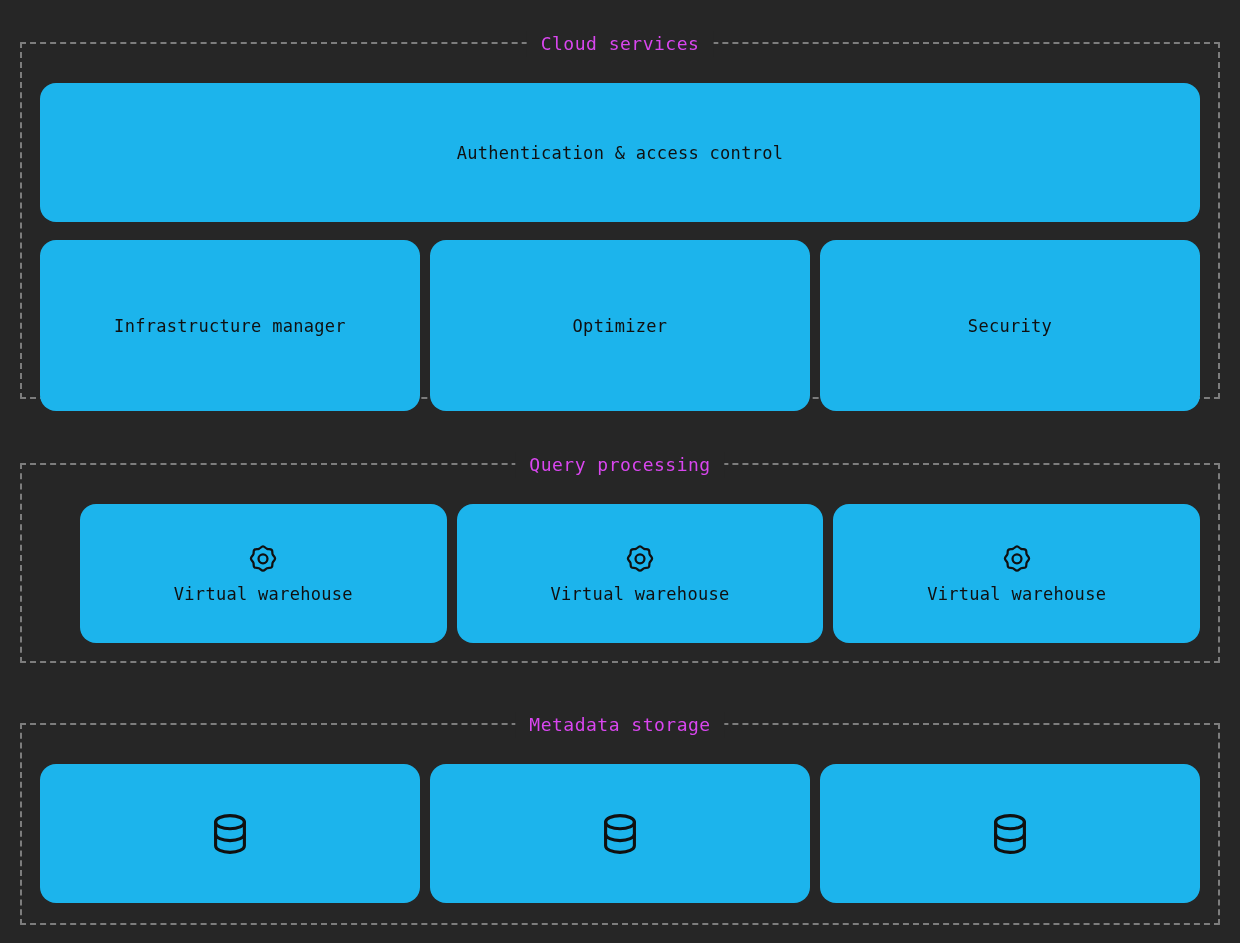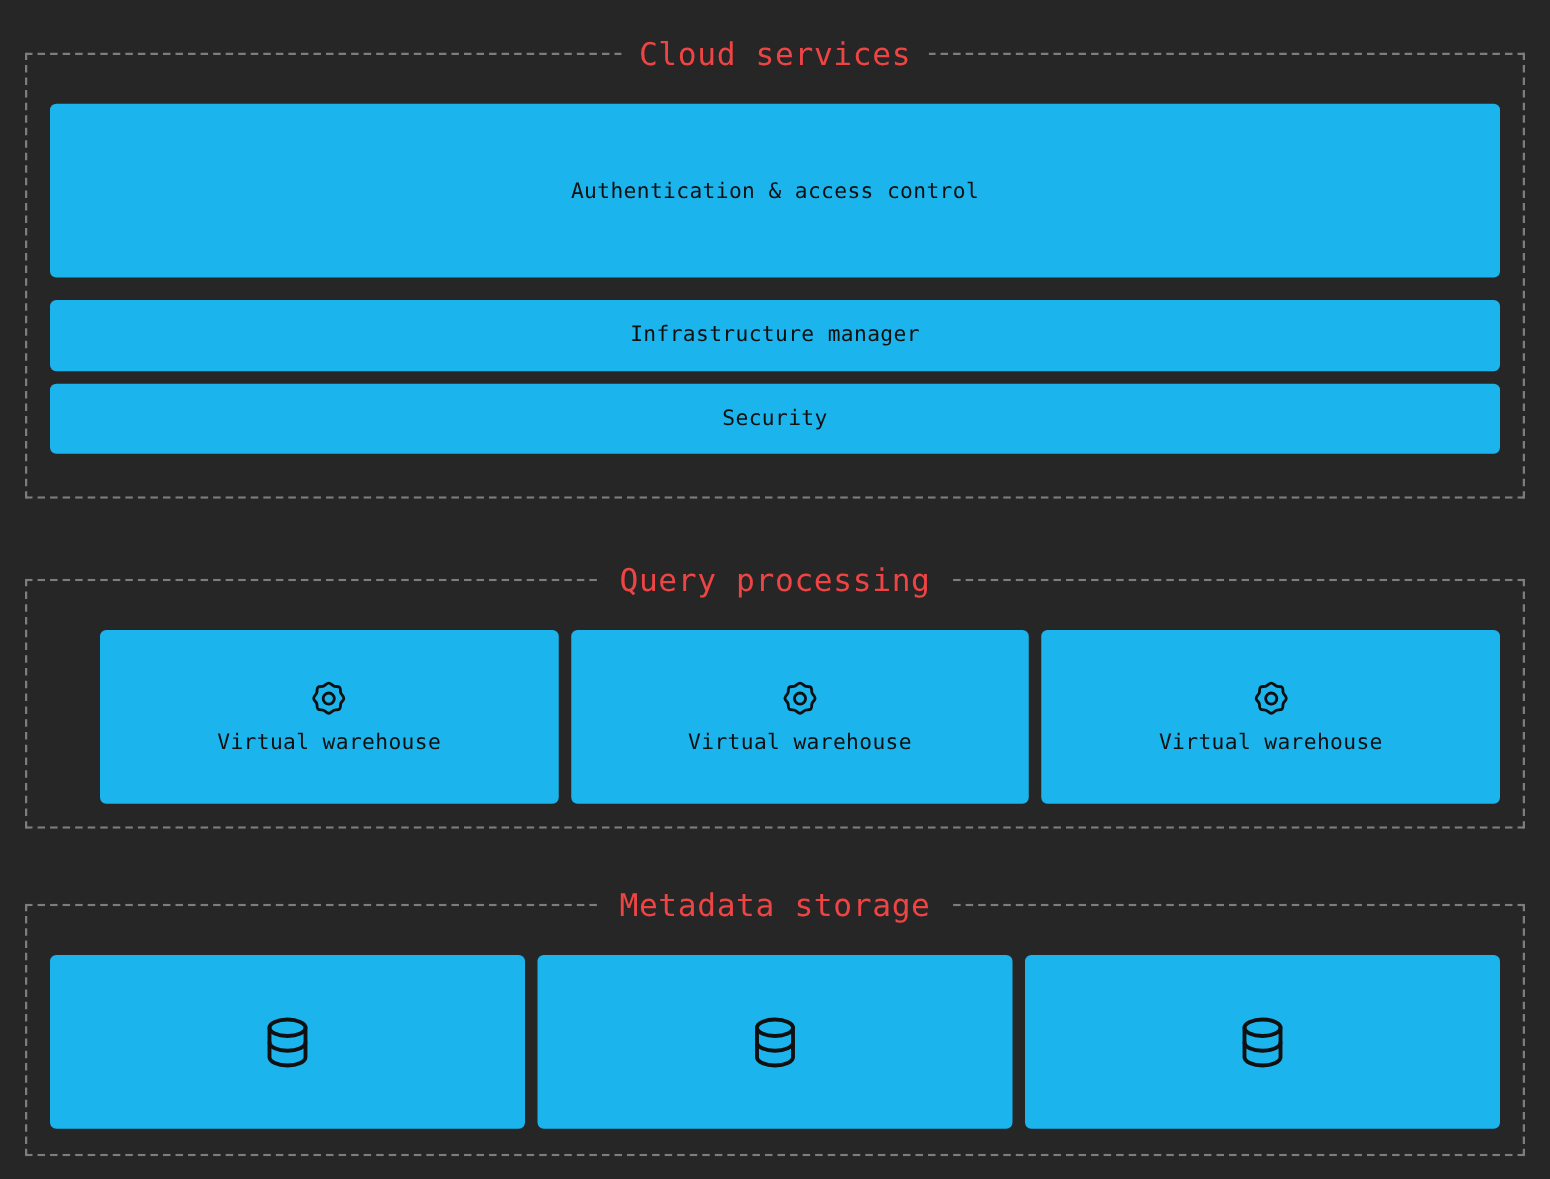--- a/index.html
+++ b/index.html
@@ -29,61 +29,61 @@
     box-sizing: border-box;
     border: 2px dashed #7d7d7d;
     border-radius: 1px;
   }
   .section-title {
     position: absolute;
     top: -13px;
     left: 50%;
     transform: translateX(-50%);
     background: #262626;
-    color: #ef4444;
-    font-size: 25px;
+    color: #d946ef;
+    font-size: 18px;
     line-height: 26px;
     letter-spacing: 0.5px;
     padding: 0 14px;
     white-space: nowrap;
   }
 
   #section-cloud    { top: 42px;  height: 357px; }
   #section-query    { top: 463px; height: 200px; text-decoration: underline; }
   #section-storage  { top: 723px; height: 202px; }
 
   
   .row {
     position: absolute;
     left: 18px;
     right: 18px;
     display: flex;
     gap: 10px;
   }
   .box {
     background: #1cb4ec;
-    border-radius: 5px;
+    border-radius: 16px;
     box-sizing: border-box;
     display: flex;
     flex-direction: column;
     align-items: center;
     justify-content: center;
     color: #101010;
     font-size: 17px;
     line-height: 22px;
     letter-spacing: 0.3px;
     text-align: center;
     flex: 1 1 0;
     overflow: hidden;
   }
   .box-label { display: block; }
 
   
   #row-auth     { top: 39px;  height: 139px; }
-  #row-services { top: 196px; height: 123px; flex-direction: column; }
+  #row-services { top: 196px; height: 171px; }
 
   
   #row-warehouses { top: 39px; height: 139px; padding-left: 40px; }
 
   
   #row-databases { top: 39px; height: 139px; }
 
   .icon {
     display: block;
     line-height: 0;
@@ -104,20 +104,23 @@
       <div class="box">
         <span class="box-label">Authentication &amp; access control</span>
       </div>
     </div>
 
     <div class="row" id="row-services">
       <div class="box">
         <span class="box-label">Infrastructure manager</span>
       </div>
       <div class="box">
+        <span class="box-label">Optimizer</span>
+      </div>
+      <div class="box">
         <span class="box-label">Security</span>
       </div>
     </div>
   </div>
 
   <div class="section" id="section-query">
     <div class="section-title">Query processing</div>
 
     <div class="row" id="row-warehouses">
 

